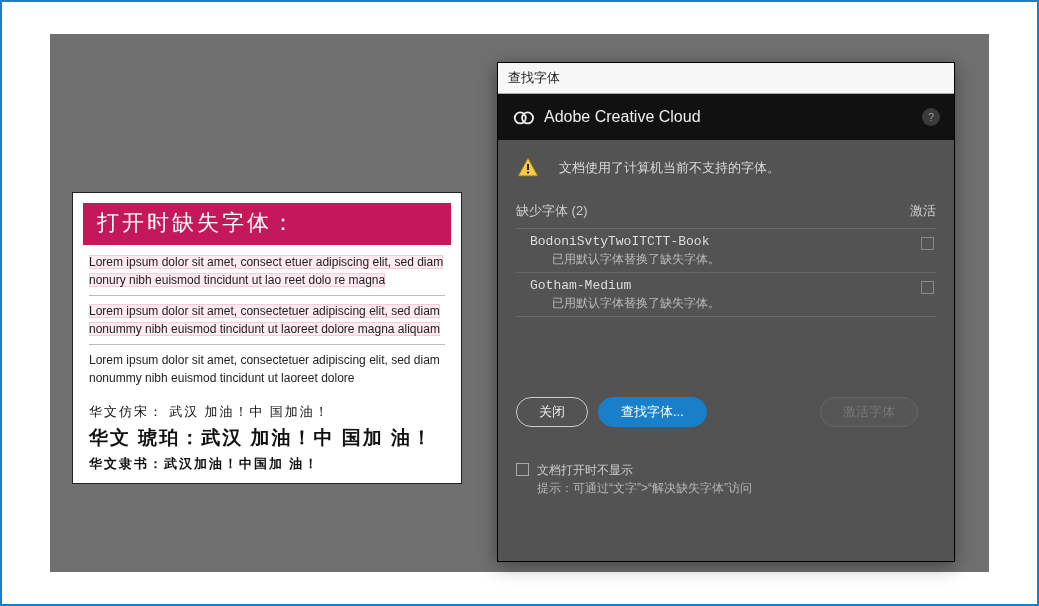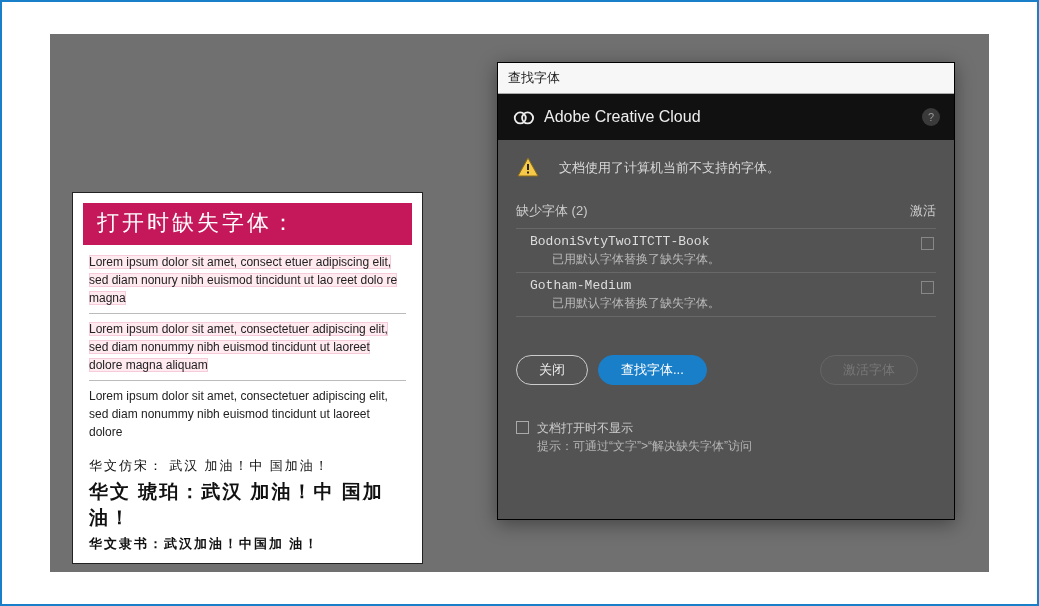--- a/index.html
+++ b/index.html
@@ -16,21 +16,21 @@
       left: 48px;
       top: 32px;
       right: 48px;
       bottom: 32px;
       background: #707070;
     }
     .doc-preview {
       position: absolute;
       left: 70px;
       top: 190px;
-      width: 351px;
+      width: 390px;
       background: #fff;
       border: 1px solid #222;
       padding: 10px 0 8px 0;
     }
     .doc-title-bar {
       background: #c4185b;
       color: #fff;
       font-size: 22px;
       padding: 5px 14px 7px 14px;
       margin: 0 10px 8px 10px;
@@ -127,21 +127,21 @@
       height: 24px;
     }
     .font-header {
       display: flex;
       justify-content: space-between;
       font-size: 13px;
       margin-bottom: 8px;
       color: #ccc;
     }
     .font-list {
-      margin-bottom: 38px;
+      margin-bottom: 80px;
     }
     .font-item {
       padding: 5px 2px 4px 14px;
       position: relative;
       border-top: 1px solid #686868;
     }
     .font-item:first-child { border-top: 1px solid #686868;}
     .font-list { border-bottom: 1px solid #686868;}
     .font-name {
       font-family: "Courier New", monospace;

